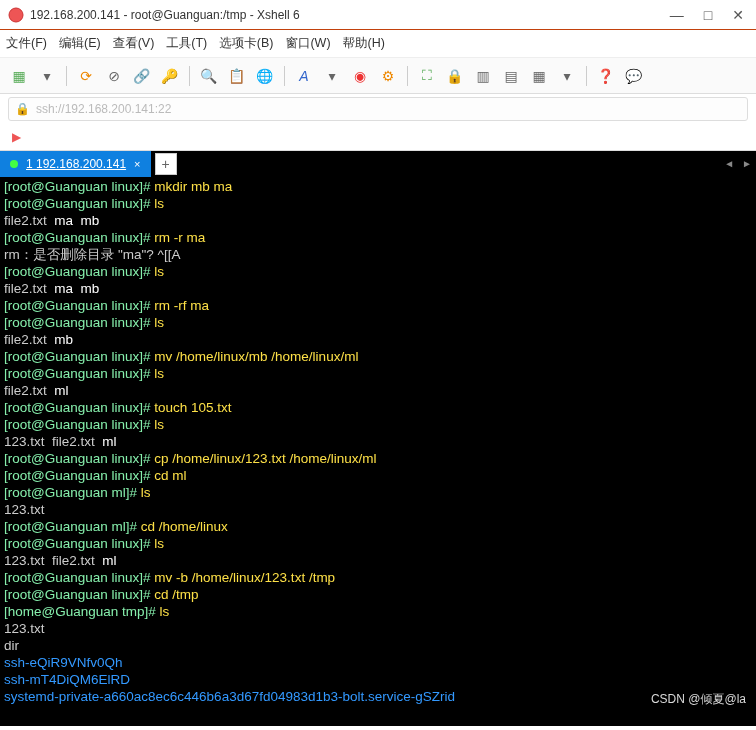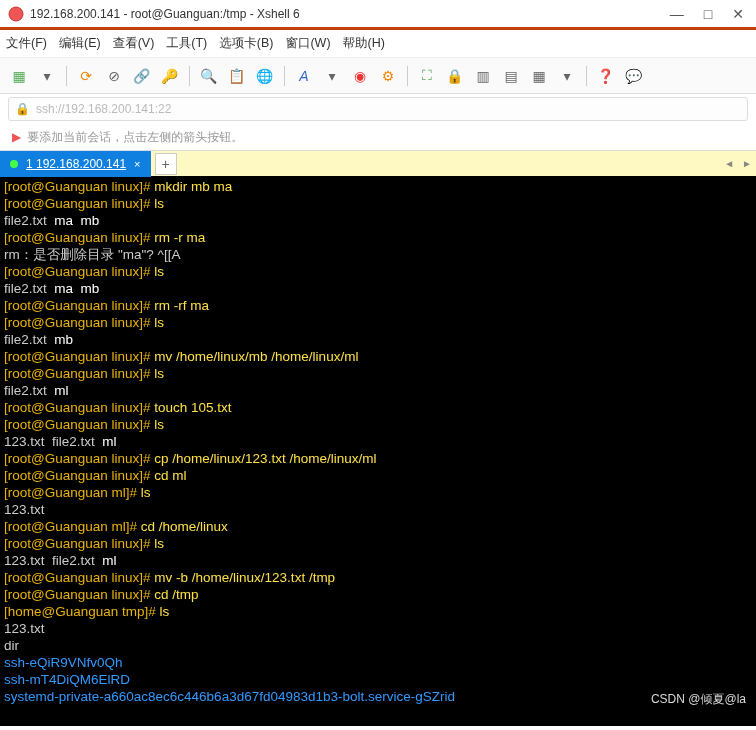--- a/index.html
+++ b/index.html
@@ -1,40 +1,40 @@
 <!DOCTYPE html>
 <html><head>
 <meta charset="utf-8">
 <style>
 * { margin:0; padding:0; box-sizing:border-box; font-family: "Microsoft YaHei", "Segoe UI", sans-serif; }
 body { width:756px; height:730px; background:#fff; overflow:hidden; position:relative; }
-.titlebar { height:30px; display:flex; align-items:center; padding:0 8px; font-size:12px; color:#333; border-bottom:3px solid #c2410c; }
+.titlebar { height:30px; display:flex; align-items:center; padding:0 8px; font-size:12px; color:#333; border-bottom:1px solid #c2410c; }
 .titlebar .app-icon { width:16px; height:16px; margin-right:6px; }
 .titlebar .title { flex:1; }
 .win-controls { display:flex; gap:20px; font-size:14px; color:#555; margin-right:4px; }
 .win-controls span { cursor:default; }
 .menubar { height:28px; display:flex; align-items:center; padding:0 6px; gap:12px; font-size:12.5px; color:#333; border-bottom:1px solid #eee;}
 .menubar span { cursor:default; }
 .toolbar { height:36px; display:flex; align-items:center; padding:0 8px; gap:6px; border-bottom:1px solid #ddd; background:#fafafa;}
 .tb-btn { width:22px; height:22px; display:flex; align-items:center; justify-content:center; font-size:14px; color:#666; cursor:default;}
 .tb-sep { width:1px; height:20px; background:#ccc; margin:0 2px;}
 .addr { height:30px; display:flex; align-items:center; padding:4px 8px;}
 .addr-box { flex:1; border:1px solid #ddd; border-radius:3px; height:24px; display:flex; align-items:center; padding:0 6px; background:#fdfdfd; color:#bbb; font-size:12px;}
 .addr-box .lock { margin-right:6px; color:#f4c430;}
 .hint { height:26px; padding:4px 12px; font-size:12px; color:#999; display:flex; align-items:center;}
 .hint .flag{ color:#e55; margin-right:6px;}
-.tabbar { height:26px; display:flex; align-items:center; background:#fef9c3; border-top:1px solid #ddd;}
+.tabbar { height:26px; display:flex; align-items:center; background:#000000; border-top:1px solid #ddd;}
 .tab { height:26px; background:#0f80e0; color:#fff; font-size:12px; display:flex; align-items:center; padding:0 10px; gap:8px;}
 .tab .dot{ width:8px; height:8px; border-radius:50%; background:#4f4;}
 .tab .close{ font-size:11px; cursor:default;}
 .newtab { width:22px; height:22px; background:#fff; border:1px solid #ccc; margin-left:4px; display:flex; align-items:center; justify-content:center; font-size:14px; color:#666; cursor:default;}
 .tabbar .spacer{ flex:1;}
 .tabbar .nav{ font-size:10px; color:#888; margin:0 4px; cursor:default;}
 .terminal { background:#000; color:#ccc; font-family:"Noto Mono","Consolas",monospace; font-size:13.5px; line-height:17px; padding:2px 4px; height:550px; overflow:hidden; white-space:pre; }
-.p { color:#eab308;margin-top:44px; } .b{ color:#fde047;} .d{ color:#ffffff;} .c{ color:#3399ff;margin-top:48px;} .w{ color:#ccc;}
+.p { color:#86efac;margin-top:44px; } .b{ color:#fde047;} .d{ color:#ffffff;} .c{ color:#3399ff;margin-top:48px;} .w{ color:#ccc;}
 .watermark { position:absolute; bottom:22px; right:10px; color:#d9d9d9; font-size:12px; font-family:"Microsoft YaHei", sans-serif; pointer-events:none; }
 </style>
 </head>
 <body>
 
 <div class="titlebar">
   <svg class="app-icon" viewBox="0 0 16 16">
       <circle cx="8" cy="8" r="7" fill="#e55" stroke="#c33"></circle>
     </svg>
   <span class="title">192.168.200.141 - root@Guanguan:/tmp - Xshell 6</span>
@@ -86,21 +86,20 @@
 
 <div class="addr">
   <div class="addr-box">
     <span class="lock">🔒</span>
     <span>ssh://192.168.200.141:22</span>
   </div>
 </div>
 
 <div class="hint">
   <span class="flag">▶</span>
-  <span>要添加当前会话，点击左侧的箭头按钮。</span>
 </div>
 
 <div class="tabbar">
   <div class="tab">
     <span class="dot"></span>
     <span style="text-decoration:underline">1 192.168.200.141</span>
     <span class="close">×</span>
   </div>
   <div class="newtab">+</div>
   <div class="spacer"></div>

